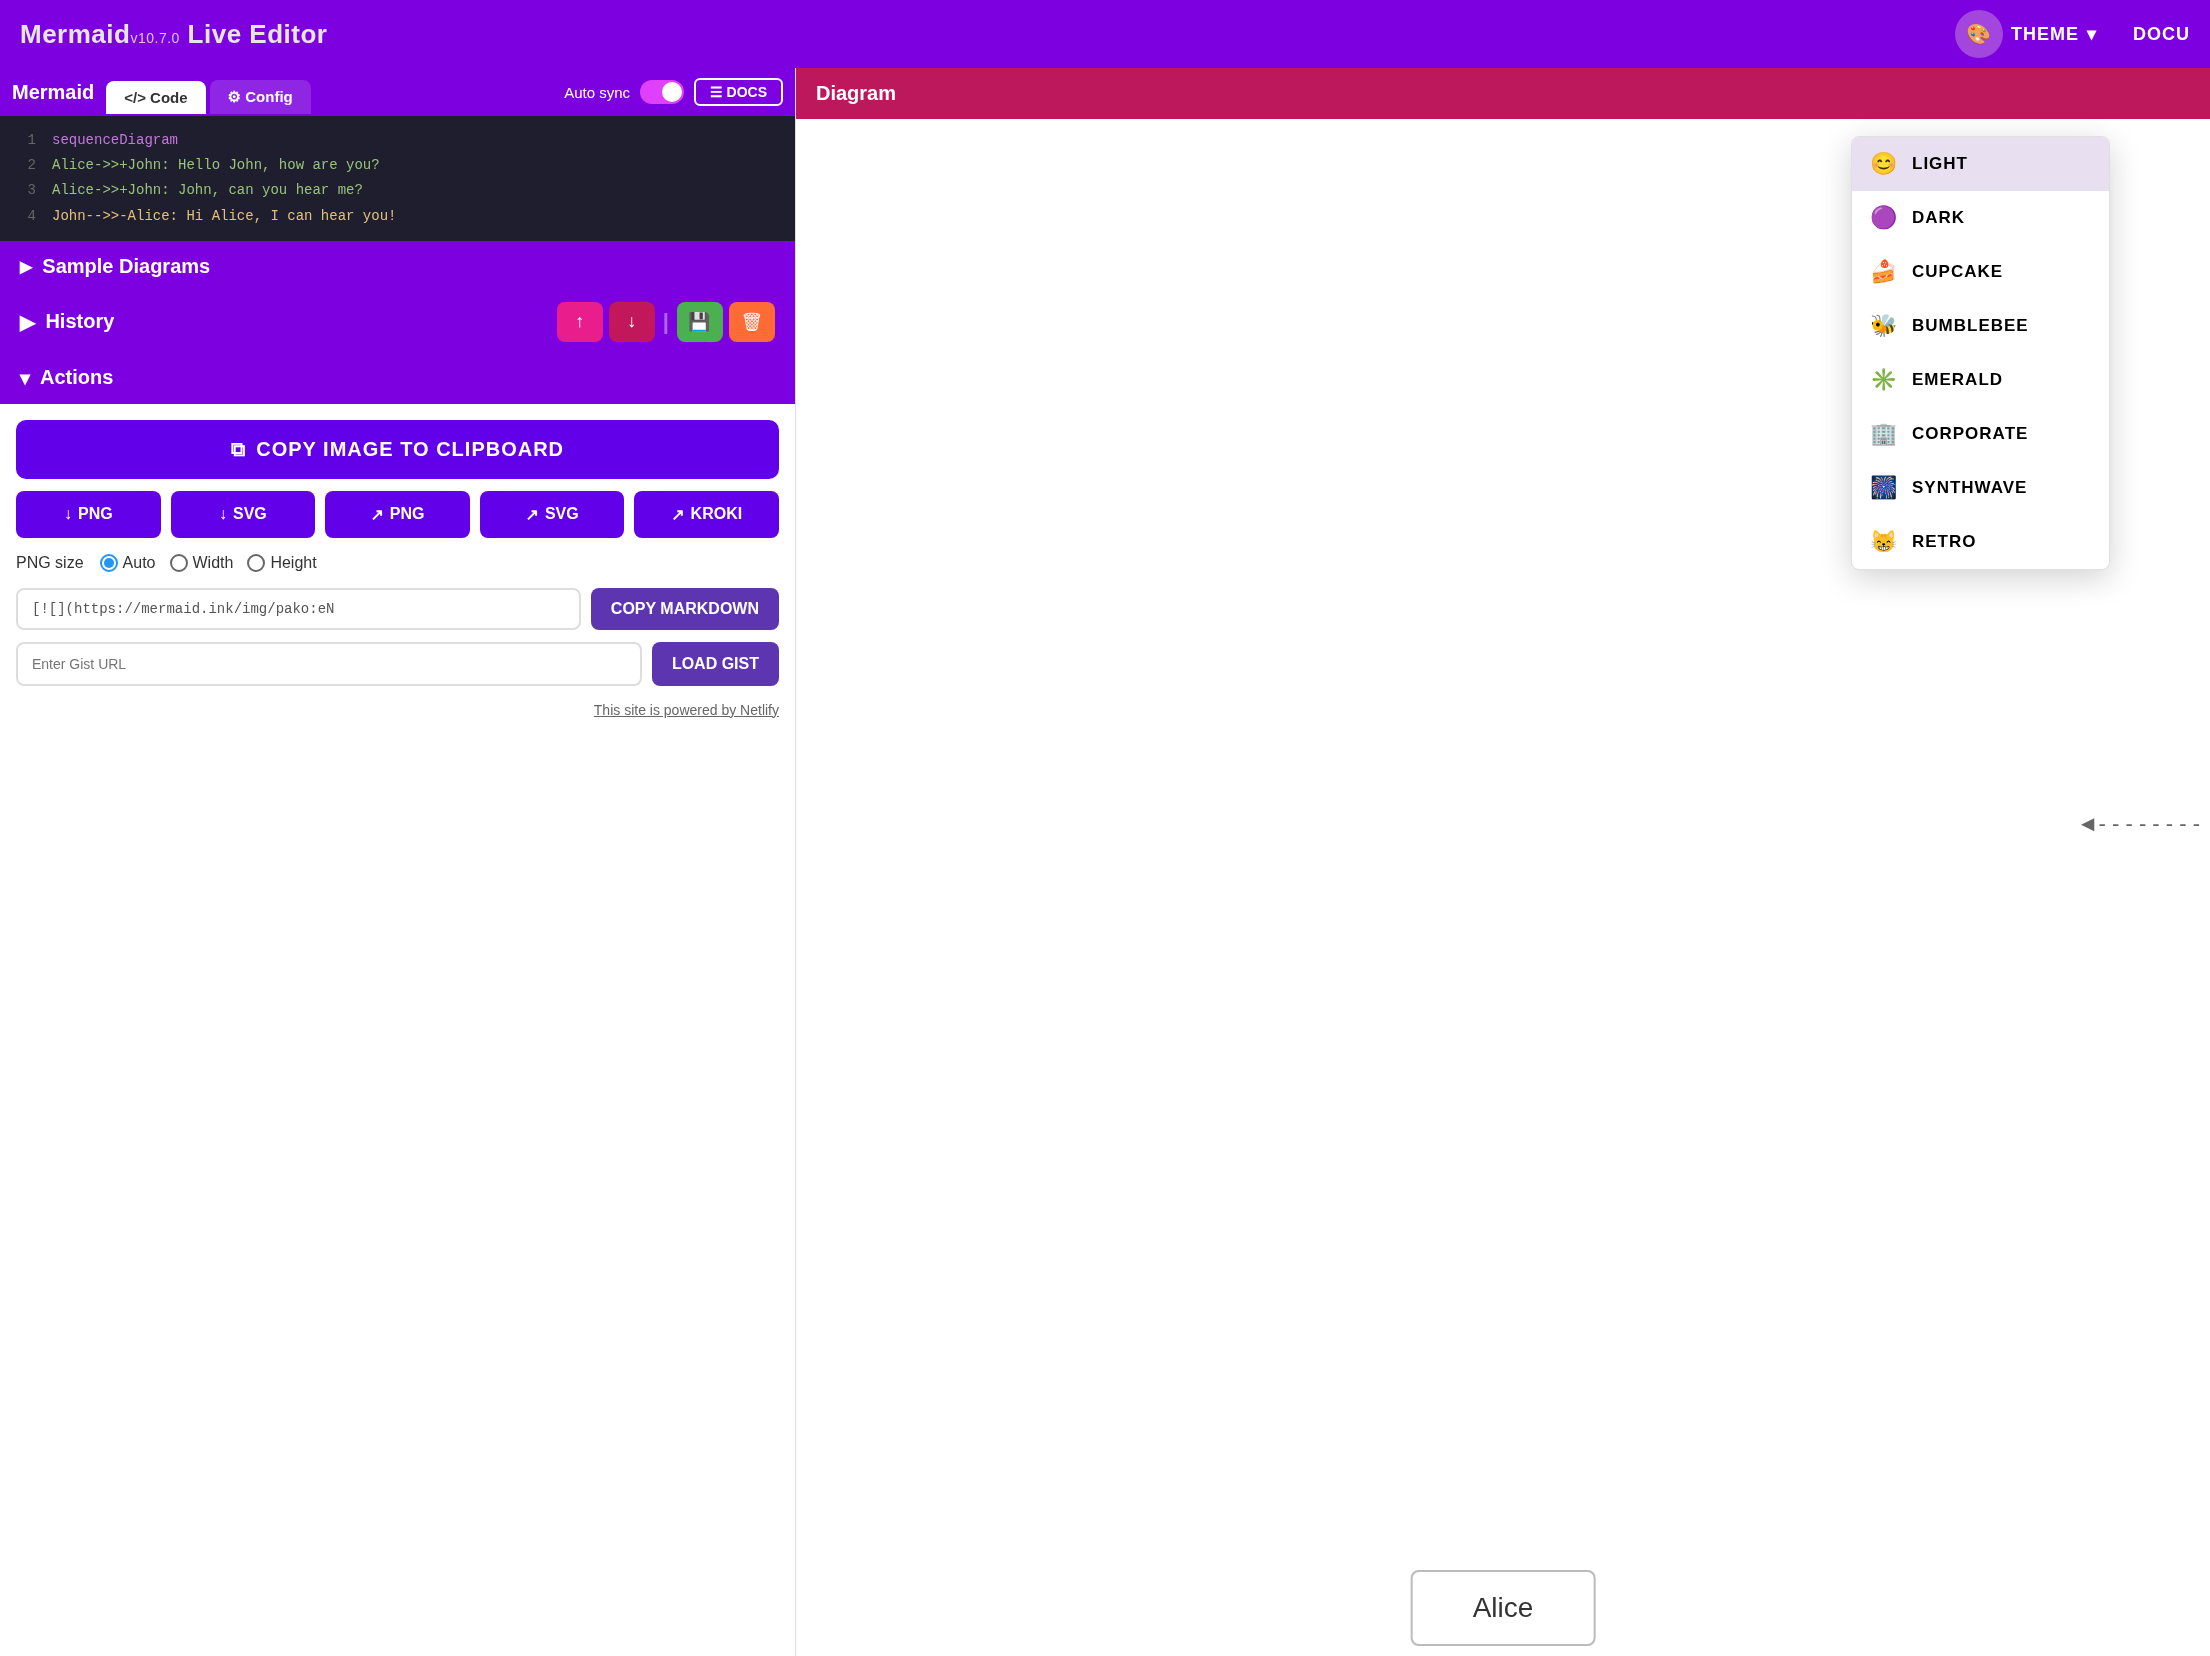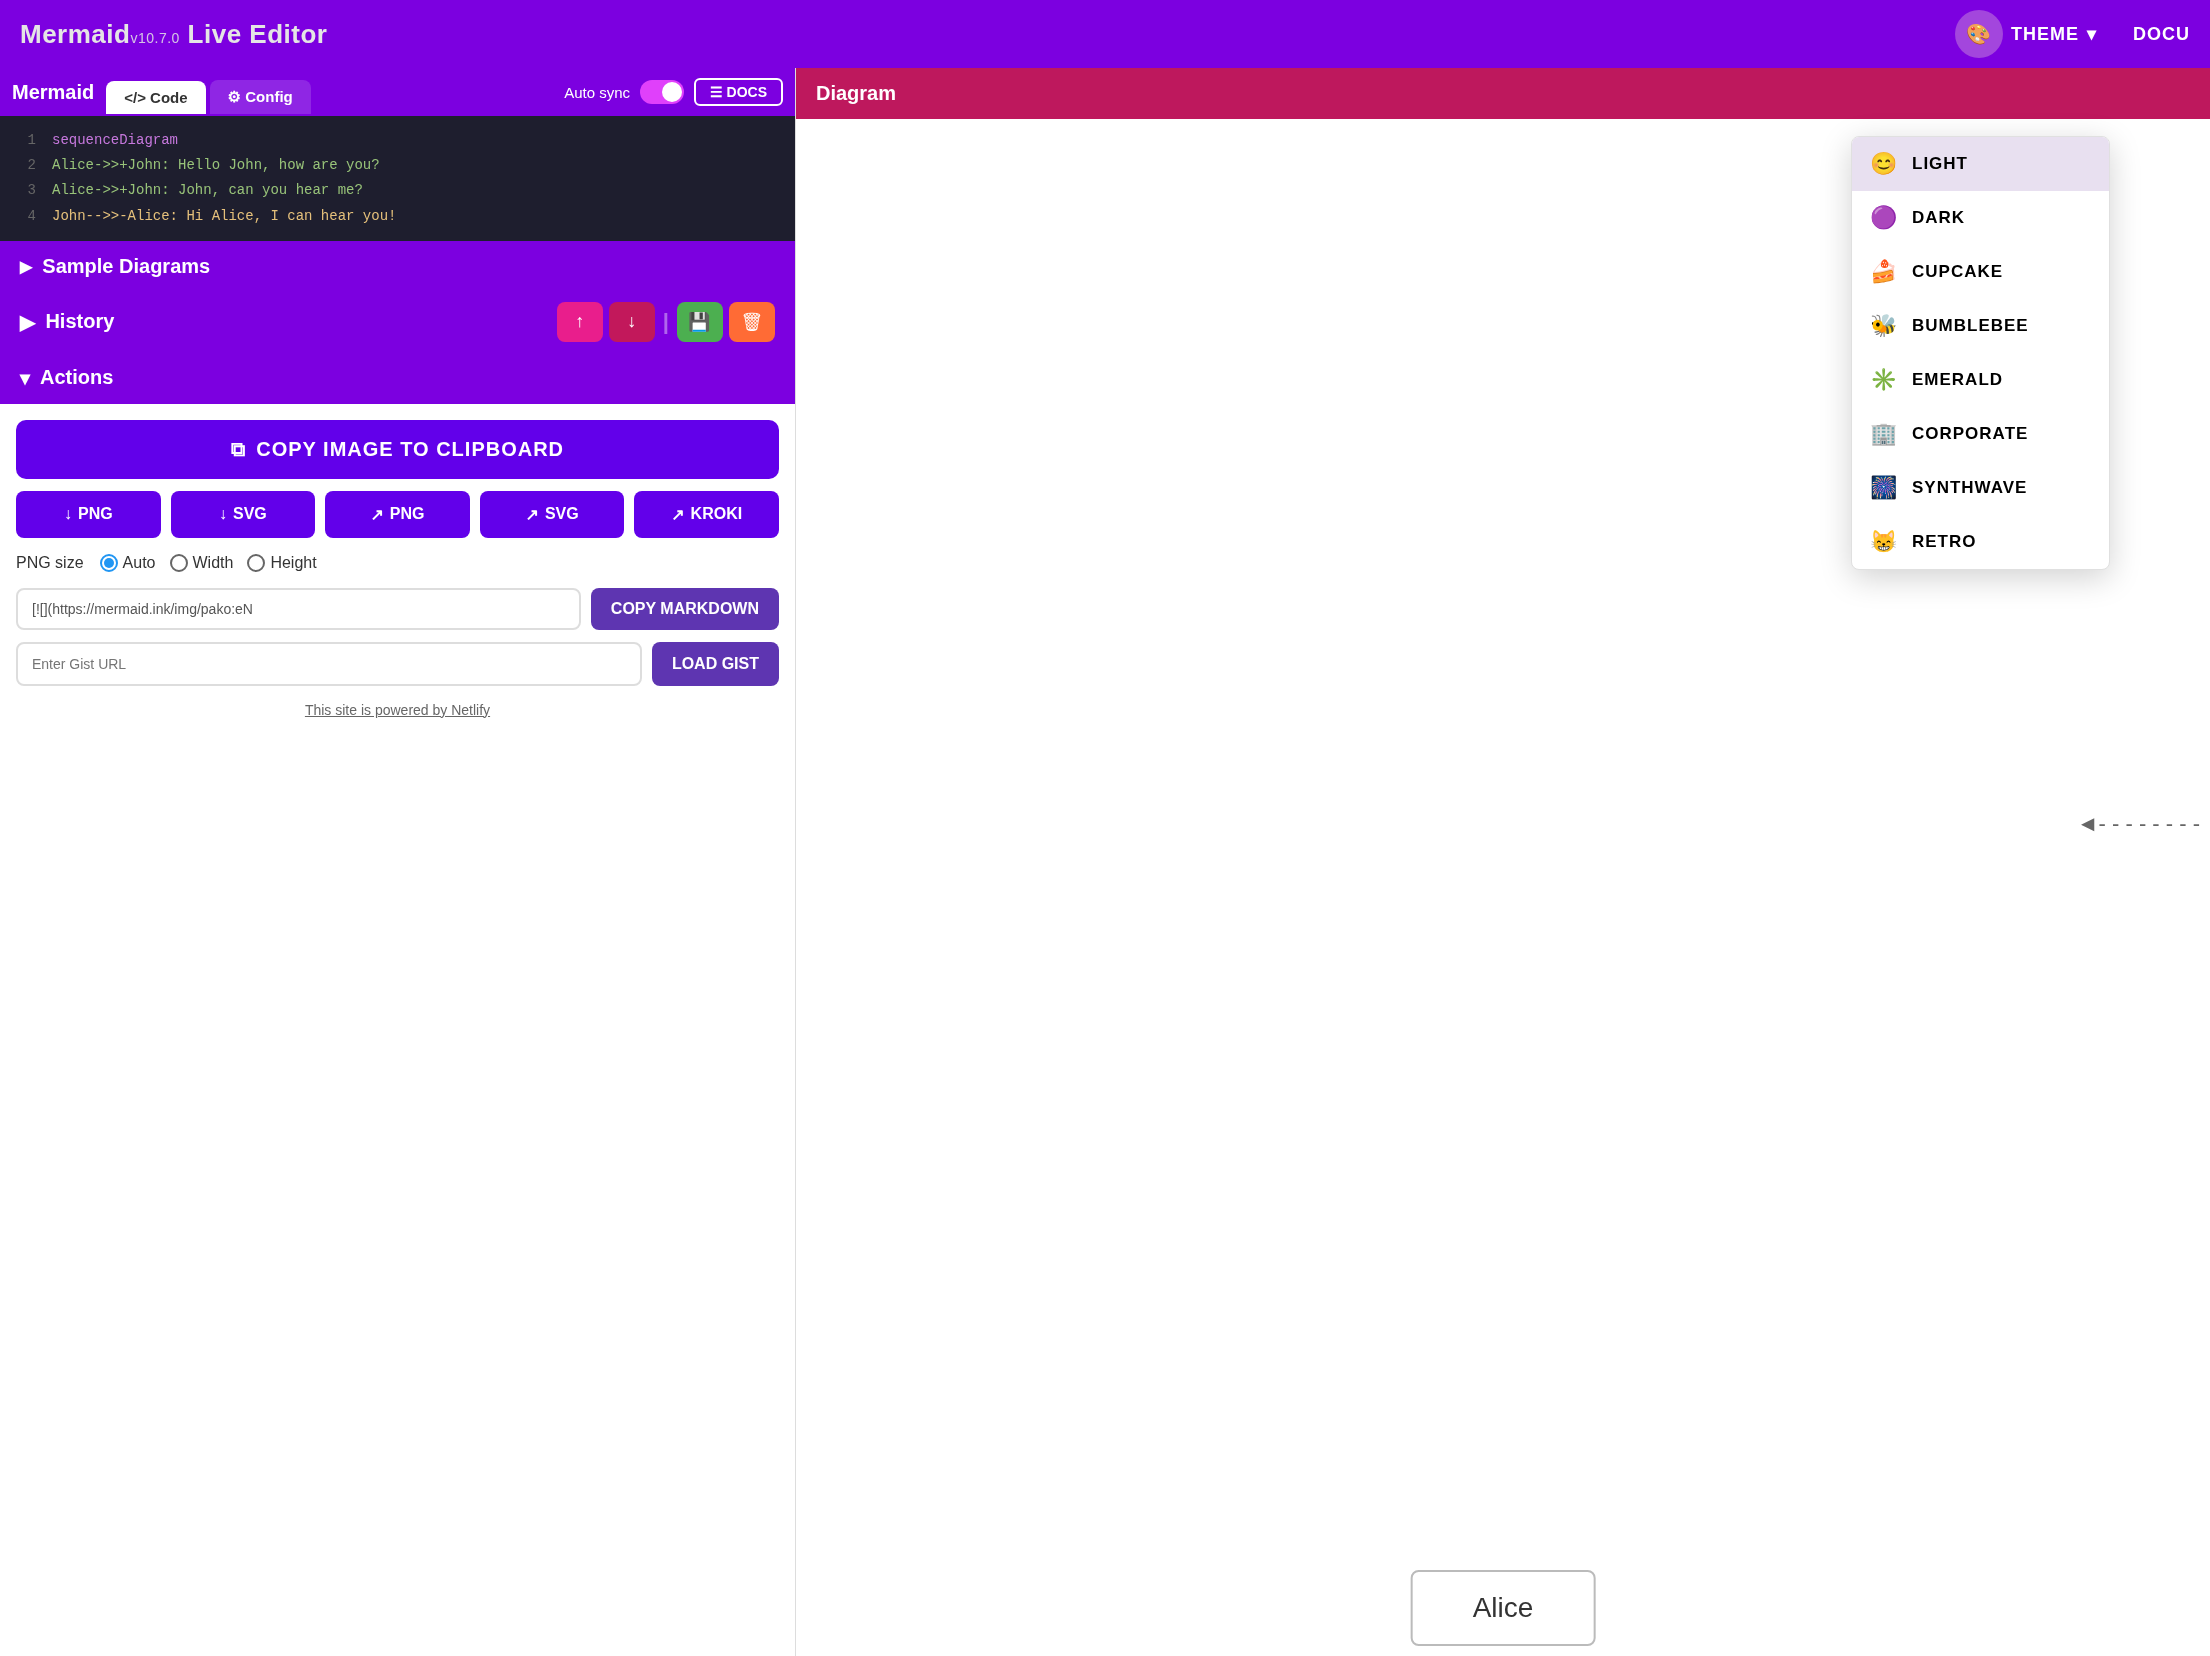--- a/index.html
+++ b/index.html
@@ -331,21 +331,21 @@
       display: flex;
       gap: 10px;
     }
     .markdown-input {
       flex: 1;
       border: 2px solid #ddd;
       border-radius: 8px;
       padding: 0 14px;
       font-size: 14px;
       color: #555;
-      font-family: Liberation Sans, sans-serif;
+      font-family: Liberation Mono, monospace;
       background: white;
     }
     .copy-md-btn {
       background: #5e35b1;
       color: white;
       border: none;
       border-radius: 8px;
       padding: 12px 20px;
       font-size: 16px;
       font-weight: 700;
@@ -368,21 +368,21 @@
       background: #5e35b1;
       color: white;
       border: none;
       border-radius: 8px;
       padding: 12px 20px;
       font-size: 16px;
       font-weight: 700;
       cursor: pointer;
     }
     .netlify-link {
-      text-align: center;
+      text-align: right;
       color: #666;
       font-size: 14px;
       text-decoration: underline;
       cursor: pointer;
       padding: 4px 0 8px;
     }
 
     
     .right-panel {
       flex: 1;

